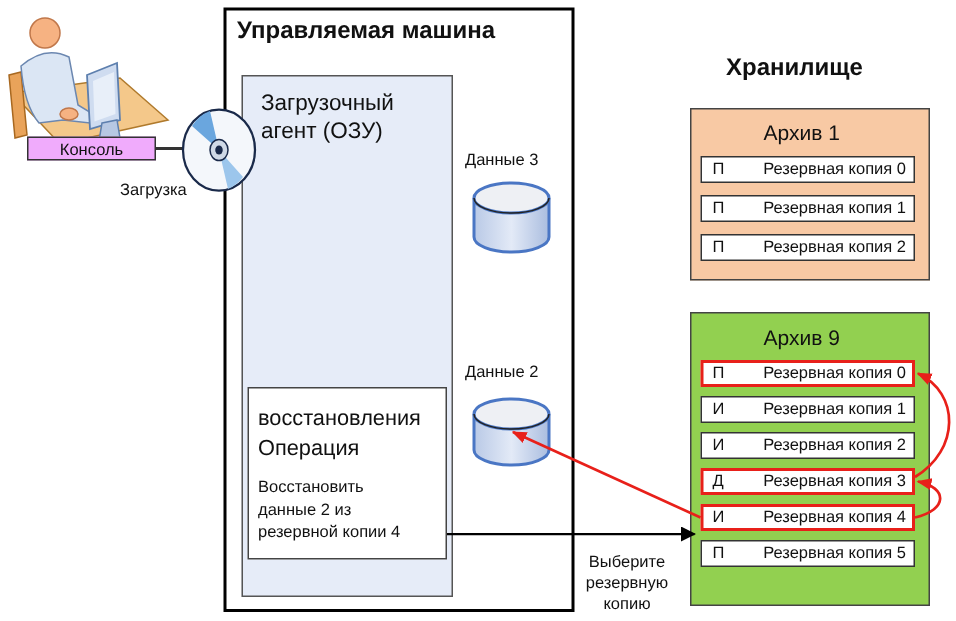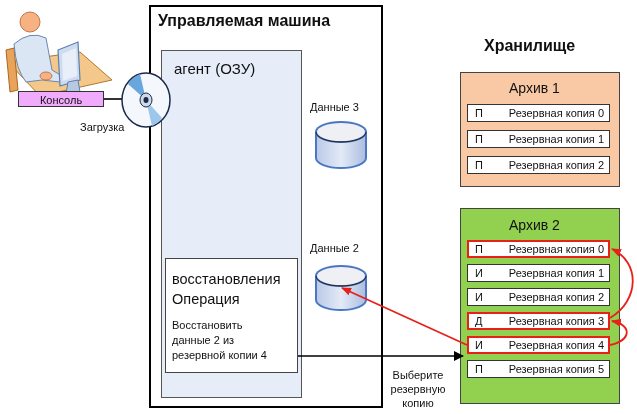--- a/index.html
+++ b/index.html
@@ -31,20 +31,21 @@
   svg.overlay { position: absolute; left: 0; top: 0; }
 </style>
 </head>
 <body>
 
 <div class="abs machine"></div>
 <div class="abs machine-title">Управляемая машина</div>
 
 <div class="abs agent"></div>
 <div class="abs agent-title">
+  <div>Загрузочный</div>
   <div>агент (ОЗУ)</div>
 </div>
 
 <div class="abs op"></div>
 <div class="abs op-title">
   <div>восстановления</div>
   <div>Операция</div>
 </div>
 <div class="abs op-desc">
   <div>Восстановить</div>
@@ -67,21 +68,21 @@
 <div class="abs backup" style="top:130px;">
   <span class="type">П</span>
   <span class="name">Резервная копия 1</span>
 </div>
 <div class="abs backup" style="top:156px;">
   <span class="type">П</span>
   <span class="name">Резервная копия 2</span>
 </div>
 
 <div class="abs archive archive2"></div>
-<div class="abs archive-title" style="left:509px; top:217px;">Архив 2</div>
+<div class="abs archive-title" style="left:509px; top:217px;">Архив 9</div>
 
 <div class="abs backup hl" style="top:240px;">
   <span class="type">П</span>
   <span class="name">Резервная копия 0</span>
 </div>
 <div class="abs backup" style="top:264px;">
   <span class="type">И</span>
   <span class="name">Резервная копия 1</span>
 </div>
 <div class="abs backup" style="top:288px;">

